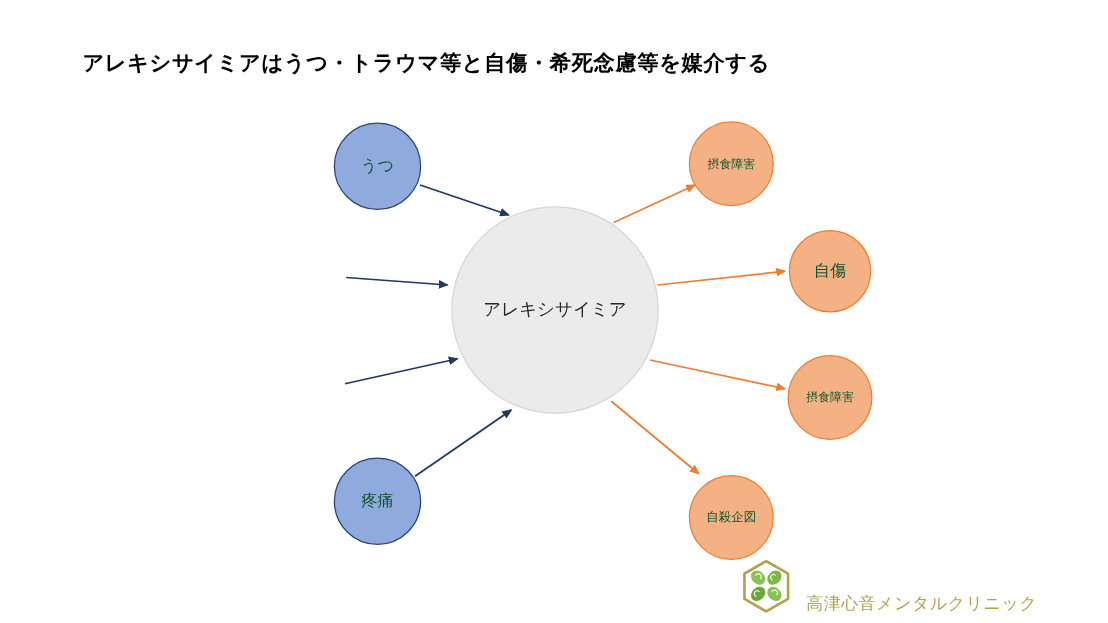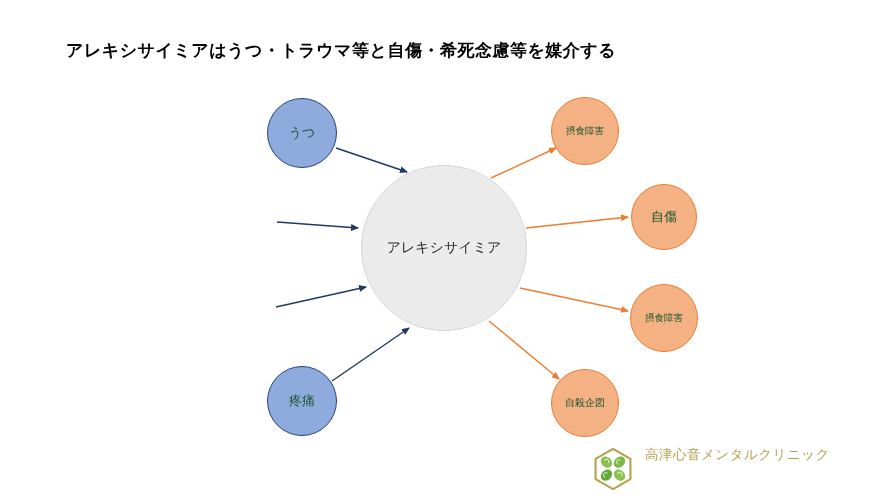--- a/index.html
+++ b/index.html
@@ -54,27 +54,27 @@
   }
   
   .n-utsu      { left: 267px; top:  98px; width: 70px; height: 70px; font-size: 13px; }
   .n-fuan      { left: 209px; top: 187px; width: 68px; height: 68px; font-size: 13px; }
   .n-trauma    { left: 209px; top: 281px; width: 68px; height: 68px; font-size: 10px; }
   .n-totsu     { left: 267px; top: 366px; width: 70px; height: 70px; font-size: 13px; text-align: center; }
   .n-center    { left: 361px; top: 165px; width: 166px; height: 166px; font-size: 14px; }
   .n-sesshoku  { left: 551px; top:  97px; width: 68px; height: 68px; font-size: 9.5px; }
   .n-jisho     { left: 631px; top: 184px; width: 66px; height: 66px; font-size: 13px; }
   .n-kishi     { left: 630px; top: 284px; width: 68px; height: 68px; font-size: 9.5px; }
-  .n-jisatsu   { left: 551px; top: 369px; width: 68px; height: 68px; font-size: 10px; align-items: center; }
+  .n-jisatsu   { left: 551px; top: 380px; width: 68px; height: 68px; font-size: 10px; align-items: center; }
   .footer {
     position: absolute;
     left: 590px;
     top: 446px;
     display: flex;
-    align-items: flex-start;
+    align-items: flex-end;
     gap: 9px;
   }
   .clinic-name {
     color: #b3a14f;
     font-size: 13.5px;
     letter-spacing: 0.5px;
     white-space: nowrap;
   }
 </style>
 </head>

